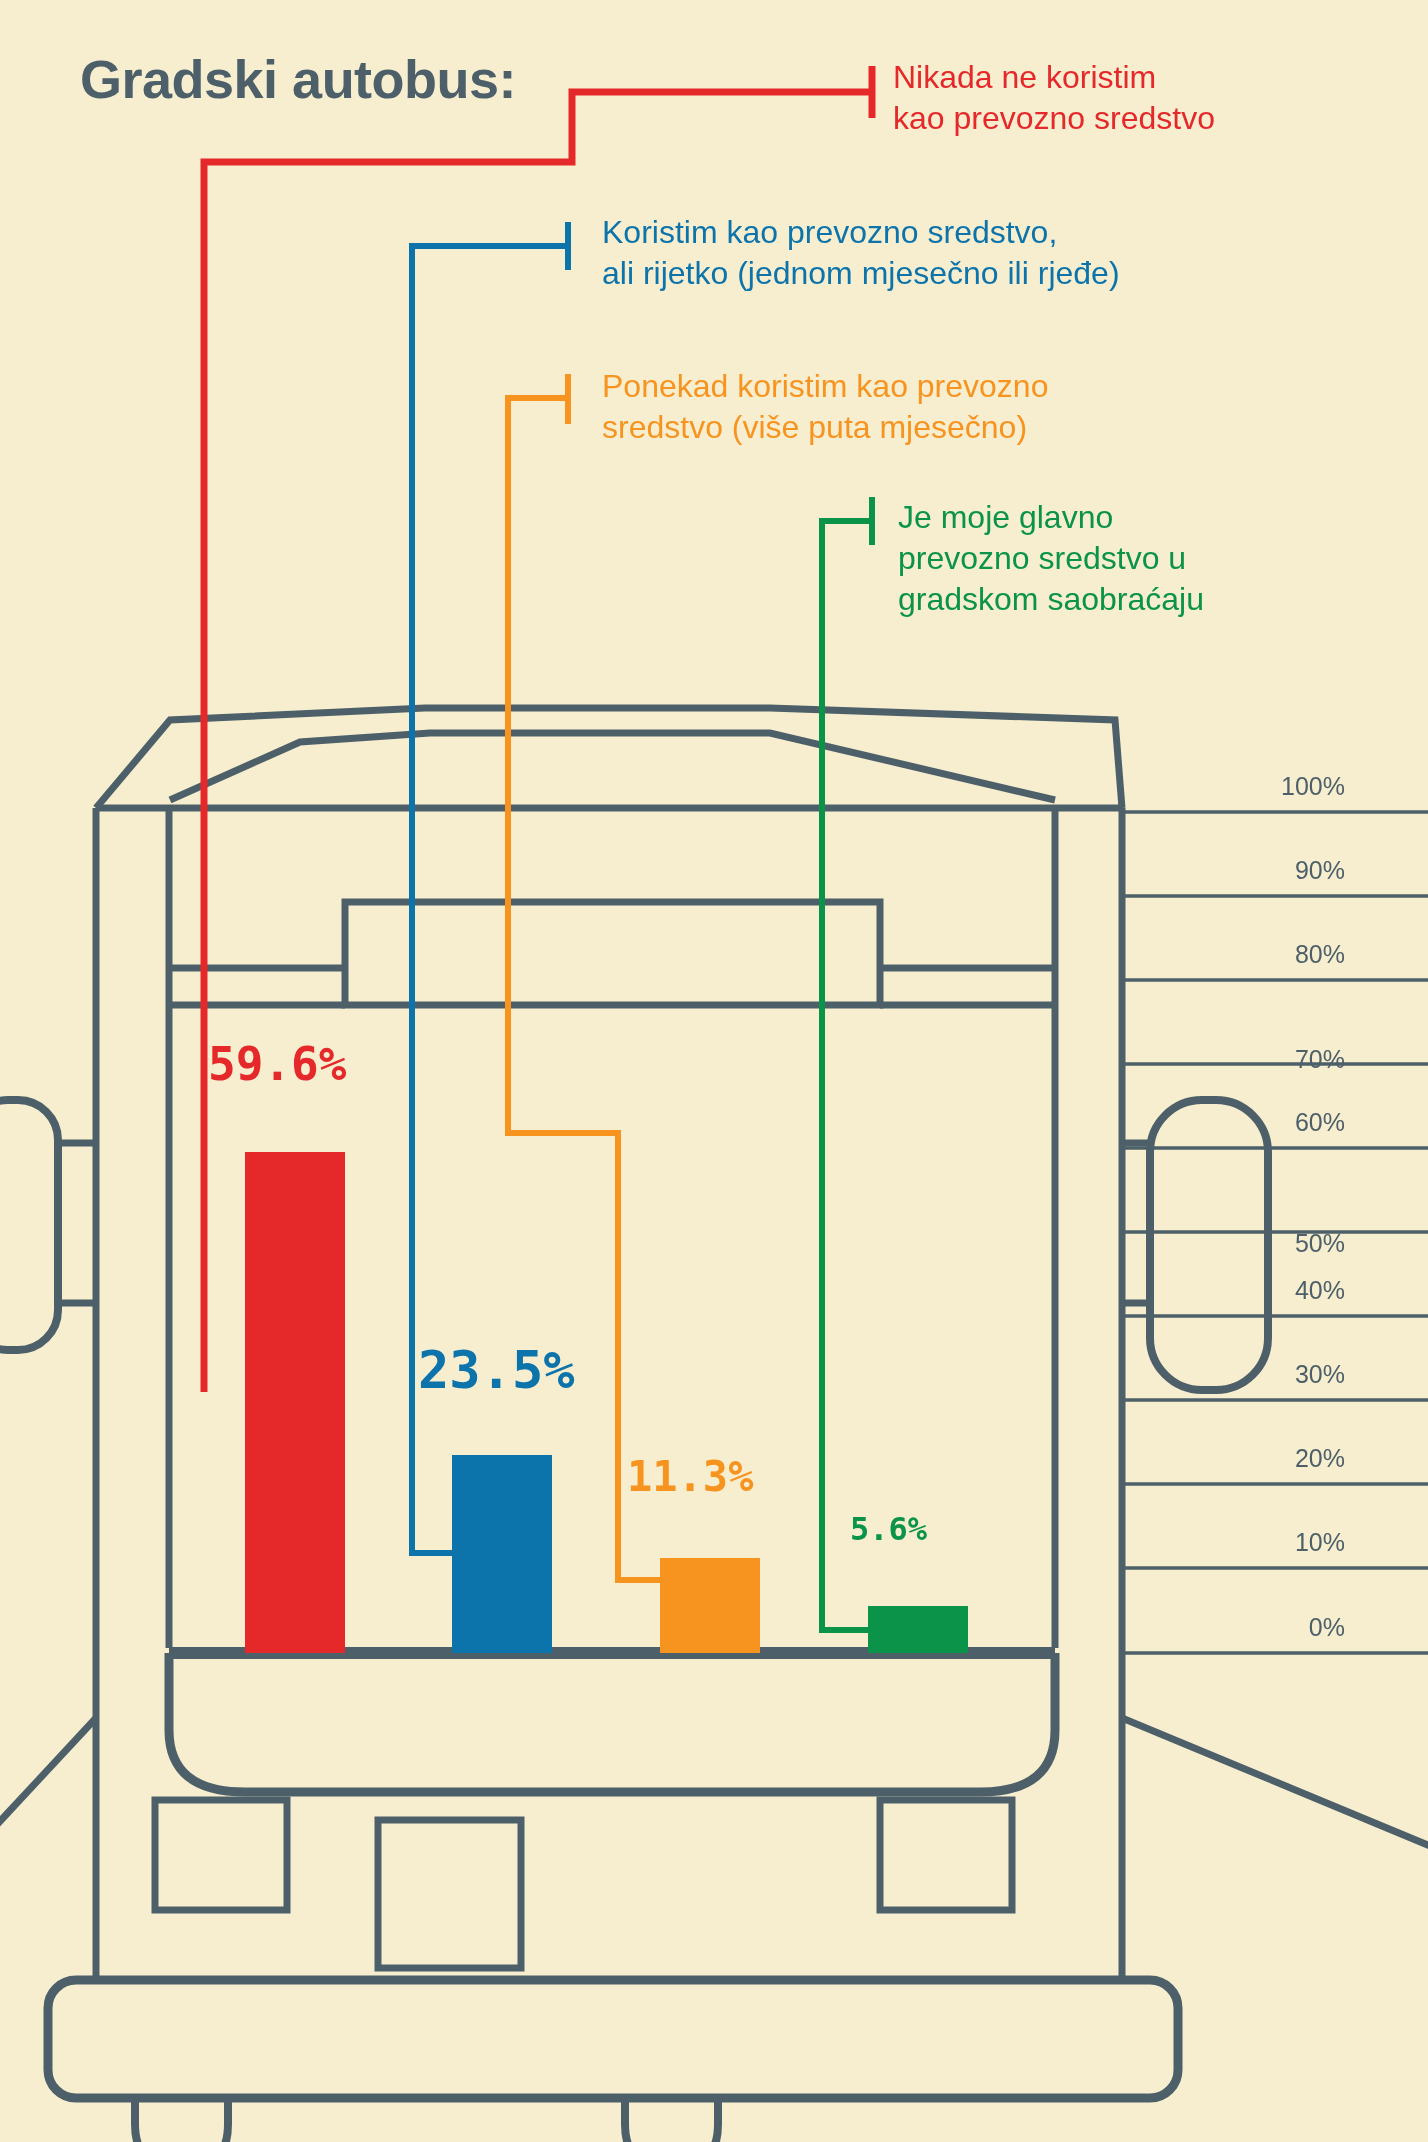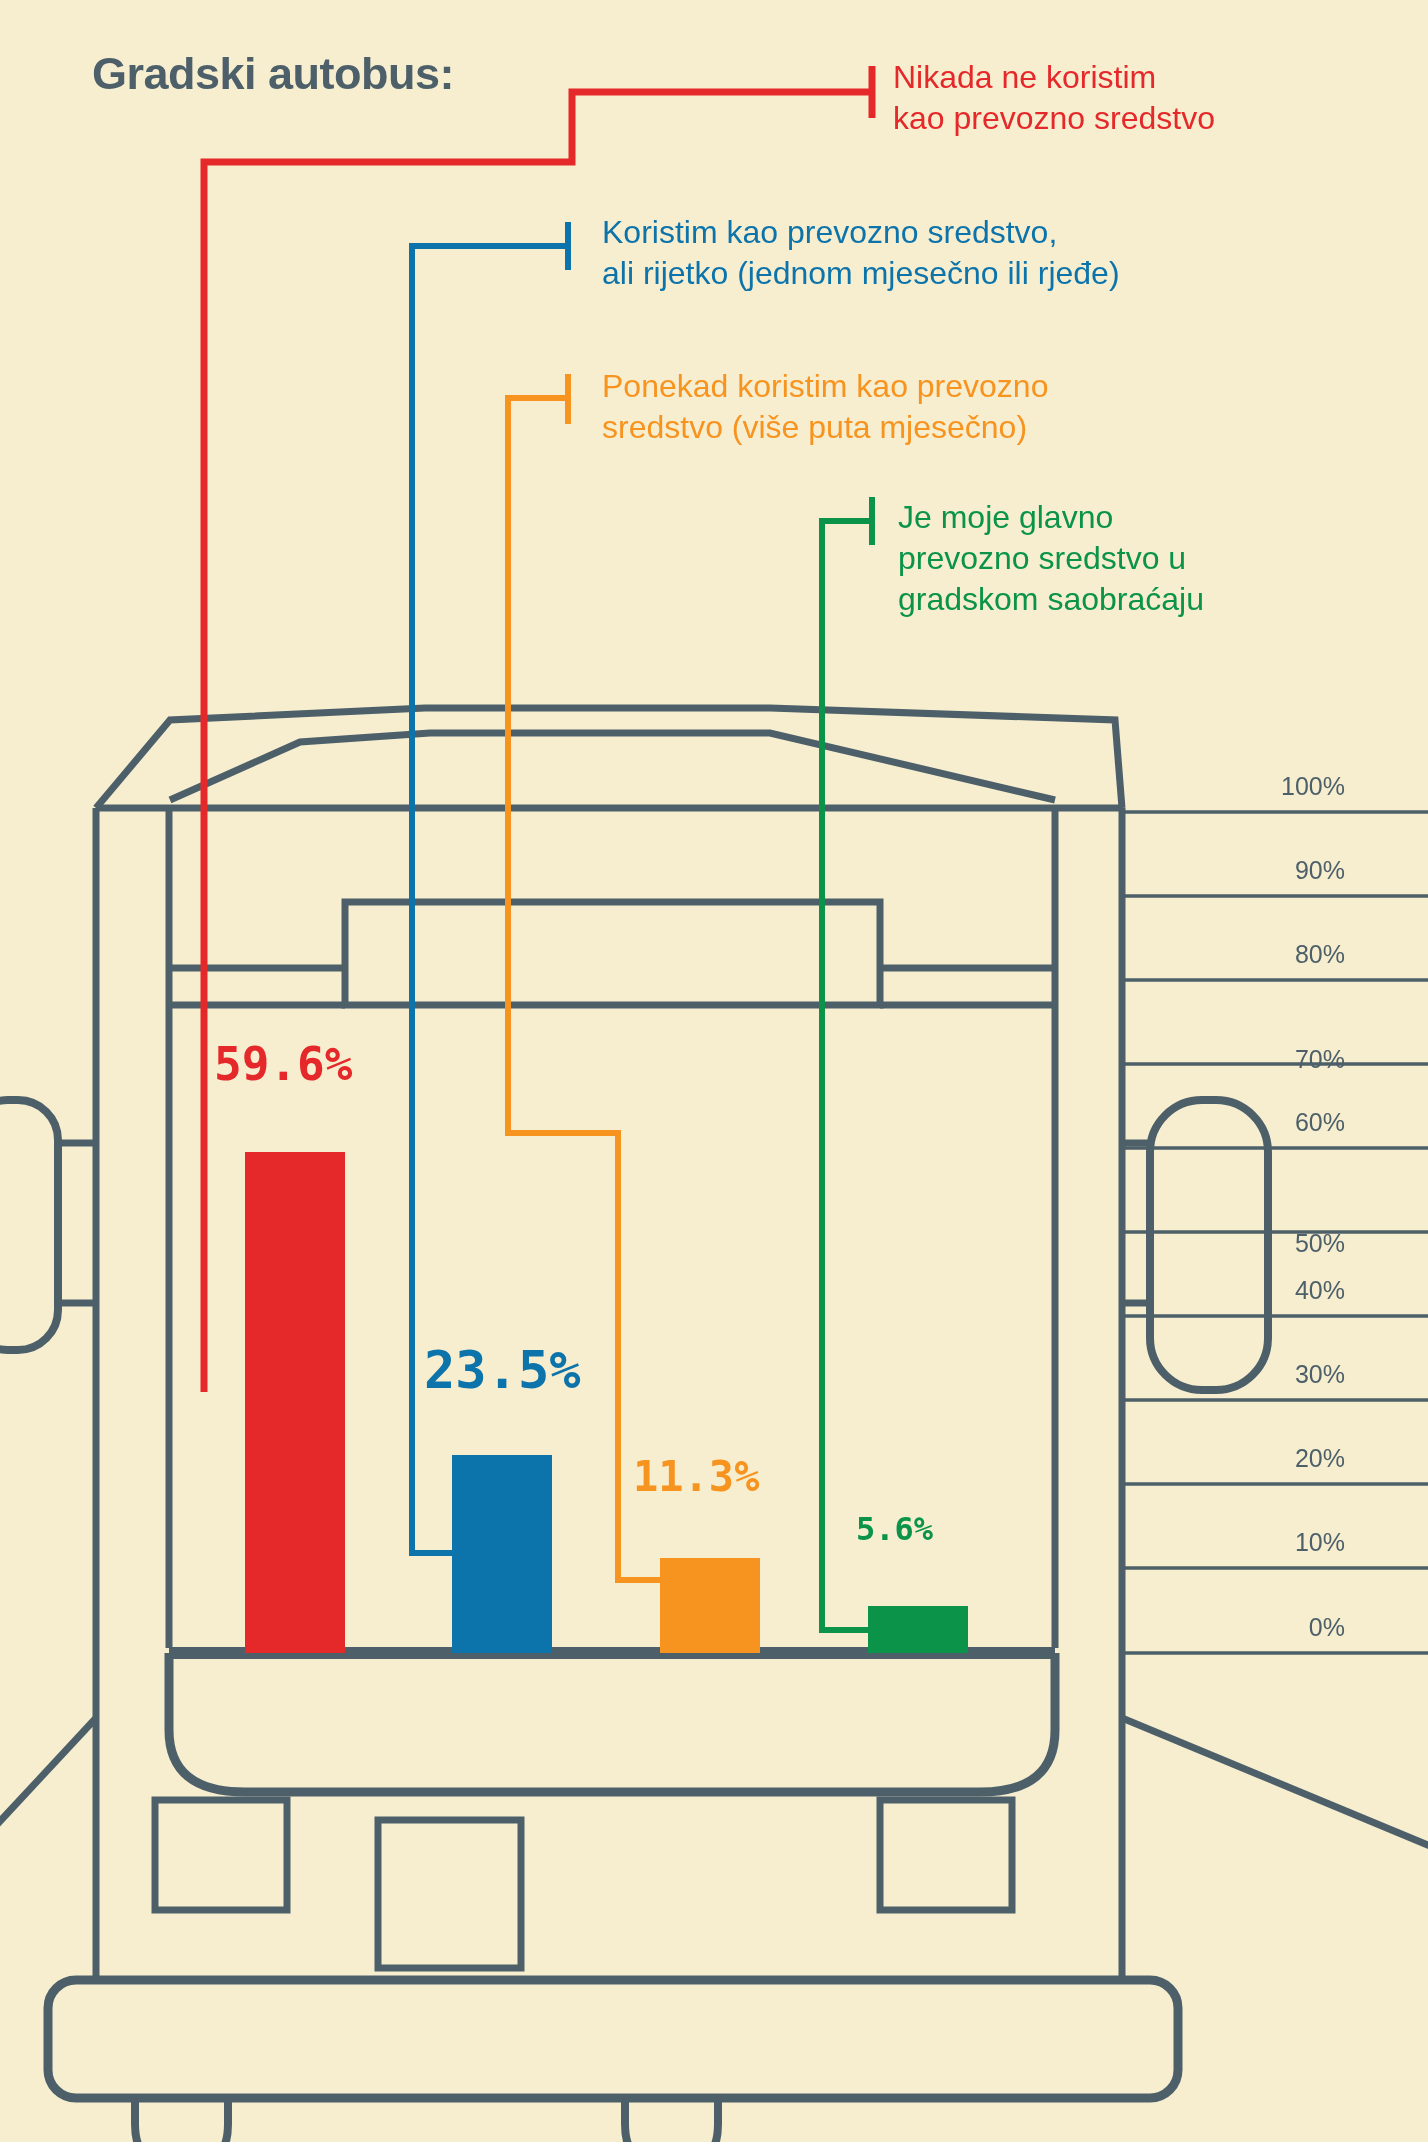--- a/index.html
+++ b/index.html
@@ -18,23 +18,23 @@
   .layer {
     position: absolute;
     top: 0; left: 0;
     width: 1428px;
     height: 2142px;
   }
 
   
   #title {
     position: absolute;
-    left: 92px;
+    left: 80px;
     top: 48px;
-    font-size: 45px;
+    font-size: 54px;
     font-weight: bold;
     color: #4d6069;
     letter-spacing: -0.5px;
     white-space: nowrap;
   }
 
   
   .legend-text {
     position: absolute;
     font-size: 32px;
@@ -46,21 +46,20 @@
   #legend-1 { left: 602px; top: 212px; color: #0d74ab; }
   #legend-2 { left: 602px; top: 366px; color: #f79420; }
   #legend-3 { left: 898px; top: 497px; color: #0a9349; }
 
   
   .value-label {
     position: absolute;
     font-family: "DejaVu Sans Mono", "Liberation Mono", monospace;
     font-weight: bold;
     white-space: nowrap;
-    padding-left: 6px;
   }
   #val-0 { left: 208px; top: 1037px; font-size: 46px; color: #e5282a; }
   #val-1 { left: 418px; top: 1340px; font-size: 52px; color: #0d74ab; }
   #val-2 { left: 627px; top: 1452px; font-size: 42px; color: #f79420; }
   #val-3 { left: 850px; top: 1510px; font-size: 32px; color: #0a9349; }
 
   
   .axis-label {
     position: absolute;
     font-size: 25px;

